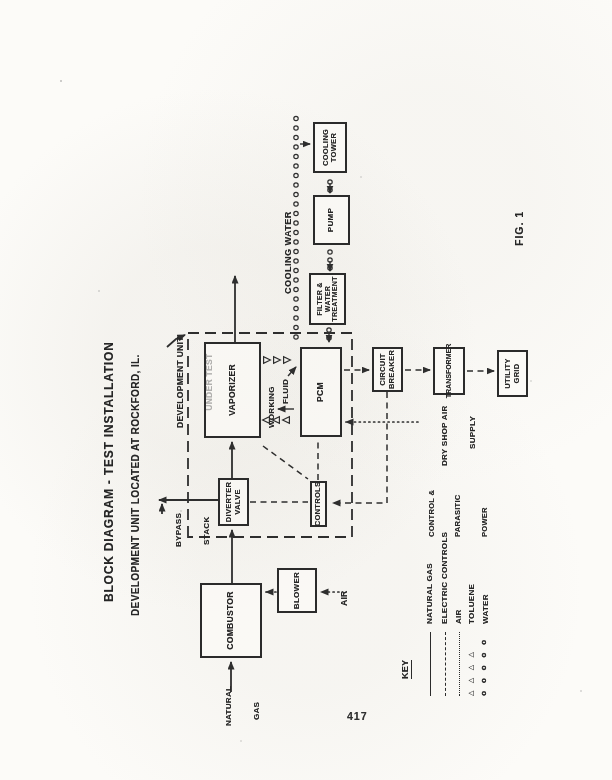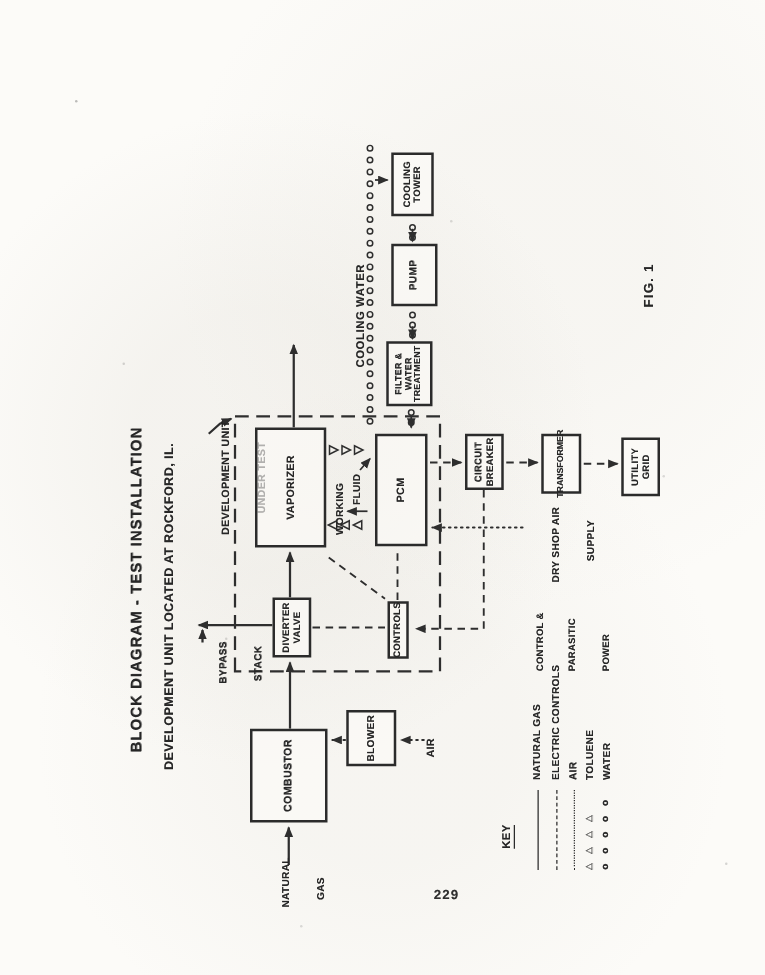--- a/index.html
+++ b/index.html
@@ -227,14 +227,14 @@
 
     <div class="lbl sym" style="left:84px;top:467px;font-size:7px;">△ △ △ △</div>
     <div class="lbl" style="left:156px;top:467px;font-size:8px;">TOLUENE</div>
 
     <div class="lbl sym" style="left:84px;top:480px;font-size:7.5px;">o o o o o</div>
     <div class="lbl" style="left:156px;top:481px;font-size:8px;">WATER</div>
 
     <div class="lbl" style="left:534px;top:513px;font-size:10.5px;letter-spacing:1px;">FIG. 1</div>
   </div>
 
-  <div class="pageno" style="left:347px;top:710px;">229</div>
+  <div class="pageno" style="left:347px;top:710px;">417</div>
 </div>
 
 </body></html>

